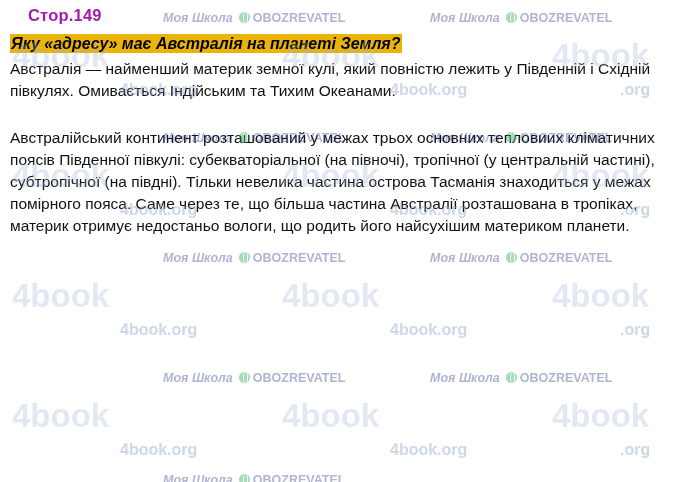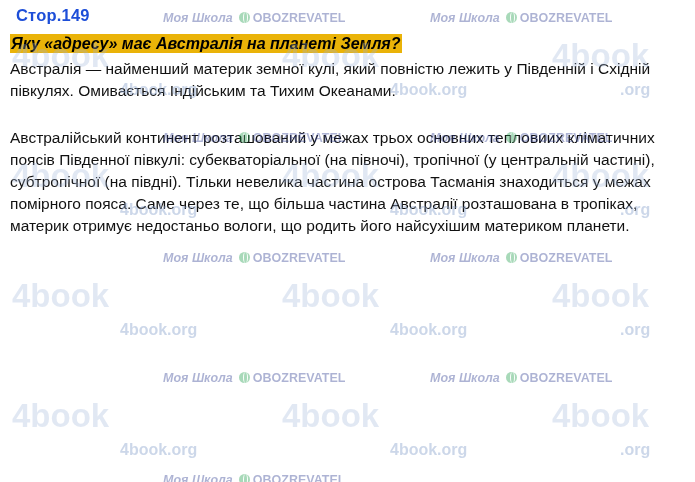--- a/index.html
+++ b/index.html
@@ -18,22 +18,22 @@
     position: relative;
     width: 695px;
     height: 482px;
     box-sizing: border-box;
     padding: 6px 10px 0 10px;
     z-index: 2;
   }
   .page-number {
     font-size: 16.5px;
     font-weight: bold;
-    color: #1d4ed8;
-    margin: 0 0 8px 6px;
+    color: #a21caf;
+    margin: 0 0 8px 18px;
     letter-spacing: 0.2px;
   }
   .para {
     font-size: 15.5px;
     line-height: 1.42;
     color: #111;
     margin: 0 0 3px 0;
     text-align: left;
   }
   .q {

